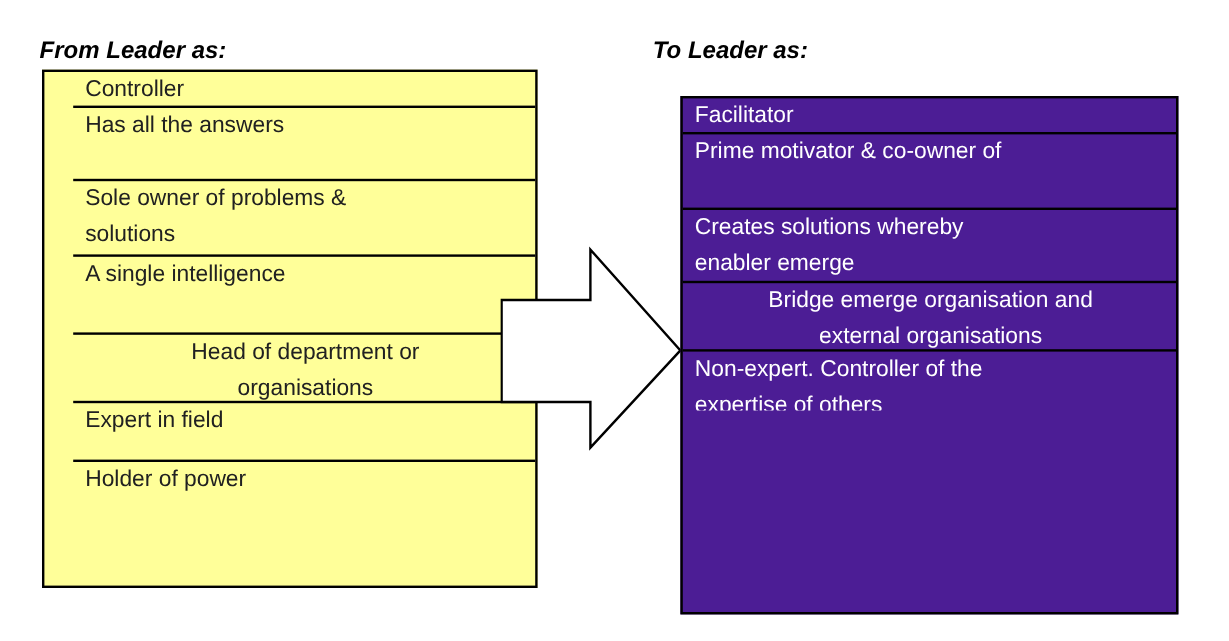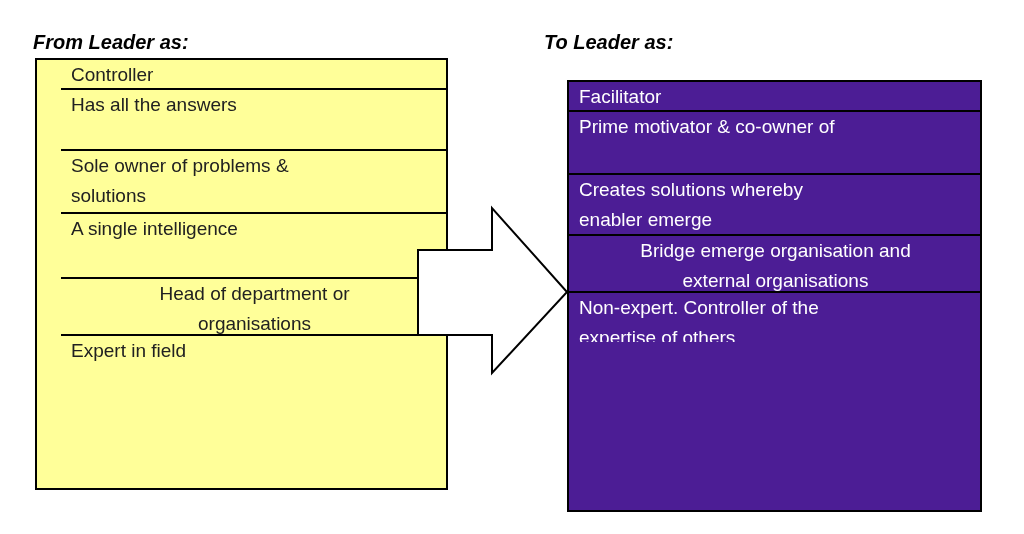--- a/index.html
+++ b/index.html
@@ -106,20 +106,24 @@
       <div class="cell-line"></div>
     </div>
     <div class="row rh5">
       <div class="cell-line">Head of department or</div>
       <div class="cell-line">organisations</div>
     </div>
     <div class="row rh6">
       <div class="cell-line">Expert in field</div>
       <div class="cell-line"></div>
     </div>
+    <div class="row rh7">
+      <div class="cell-line">Holder of power</div>
+      <div class="cell-line"></div>
+    </div>
   </div>
 
   <div class="arrow-wrap">
     <svg width="153" height="173" viewBox="0 0 153 173" xmlns="http://www.w3.org/2000/svg">
       <polygon points="1,46 75,46 75,4 150,88 75,169 75,131 1,131" fill="#FFFFFF" stroke="#000000" stroke-width="2" stroke-linejoin="miter"></polygon>
     </svg>
   </div>
 
   <div class="tbl tbl-to">
     <div class="row rh1">

